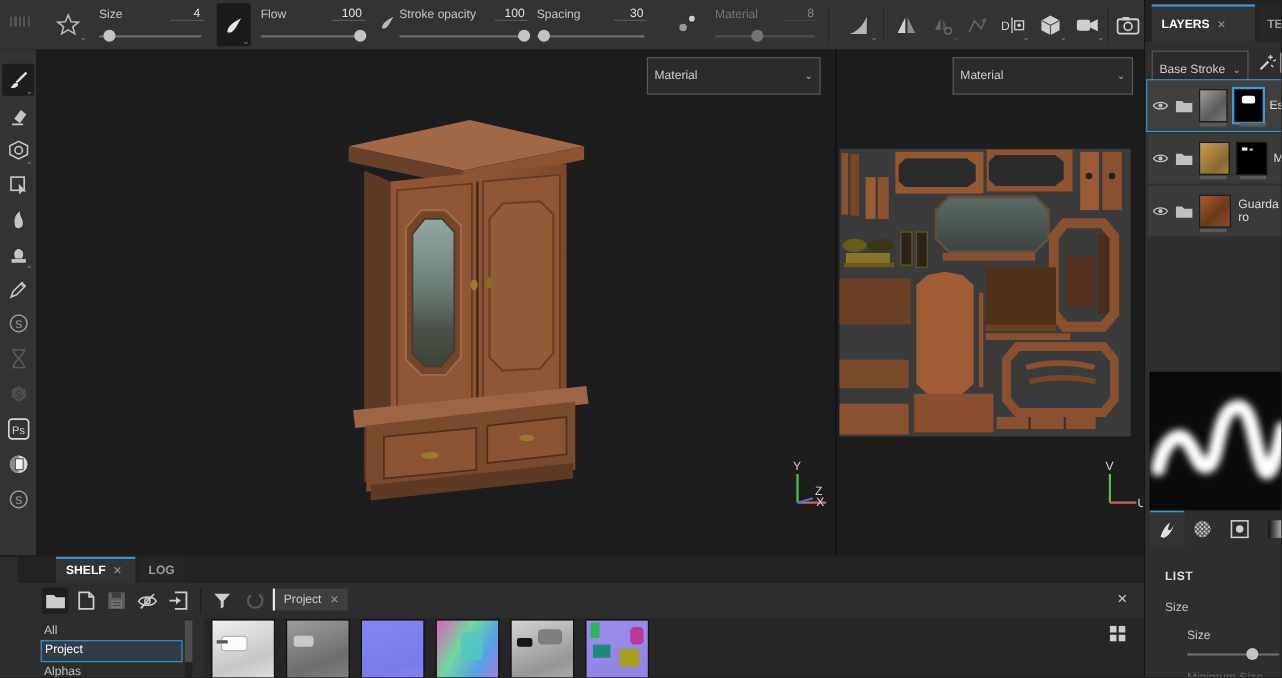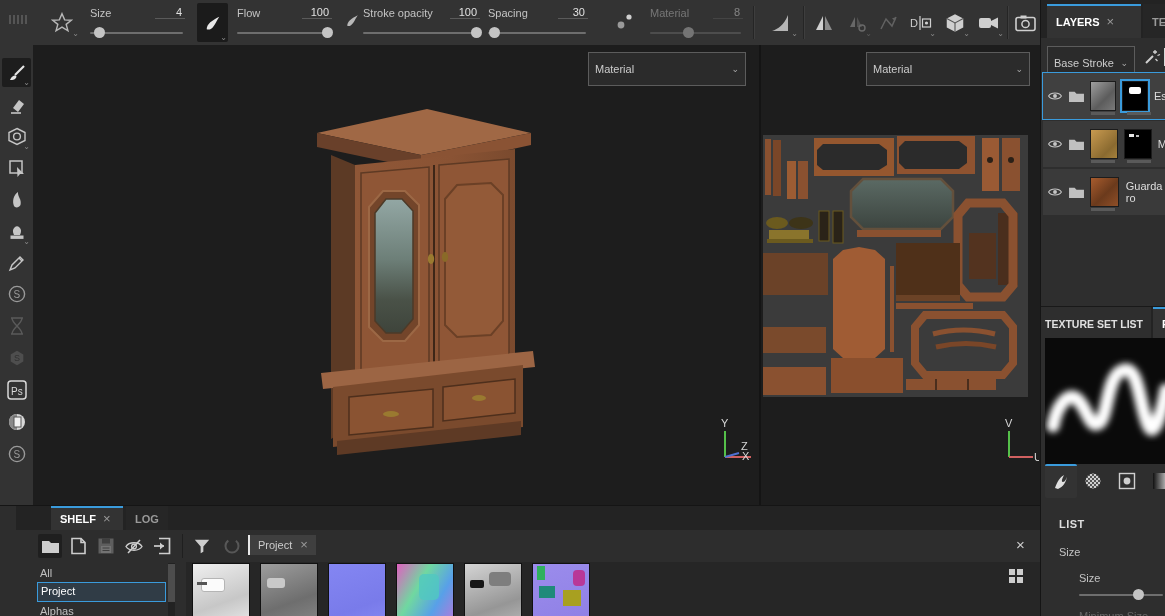--- a/index.html
+++ b/index.html
@@ -539,28 +539,20 @@
       <span class="ic" style="margin-left:5px">
         <svg width="17" height="14" viewBox="0 0 18 15">
             <path d="M1 3 h6 l2 2 h8 v9 h-16 z" fill="#c0c0c0"></path>
           </svg>
       </span>
       <div class="thumb32" style="margin-left:5px;background:linear-gradient(135deg,#a85c2e,#6b3a1c 55%,#8f4f28)"></div>
       <span style="margin-left:7px;color:#ddd">Guarda ro</span>
       <div class="minibar" style="left:48px;top:39px"></div>
     </div>
 
-    <div class="tabstrip" style="left:0;top:306px;width:125px;height:32px;border-top:1px solid #191919">
-      <div class="tab" style="left:0;width:110px;top:0;height:32px;padding:0 4px;background:#2e2e2e;color:#e0e0e0">
-        <span style="font-size:10.5px;white-space:nowrap">TEXTURE SET LIST</span>
-      </div>
-      <div class="tab active" style="left:112px;width:55px;top:0;height:32px">
-        <span>P</span>
-      </div>
-    </div>
 
     <div class="abs" style="left:4px;top:338px;width:121px;height:126px;background:#0a0a0a">
       <svg width="121" height="126" viewBox="0 0 121 126">
         <defs>
             <filter id="bblur" x="-20%" y="-20%" width="140%" height="140%">
               <feGaussianBlur stdDeviation="3.2"></feGaussianBlur>
             </filter>
           </defs>
         <path d="M8 88 C12 66 24 54 32 61 C42 70 44 88 52 86 C64 84 60 36 79 32 C94 29 94 66 103 87 C109 101 116 78 121 52" fill="none" stroke="#ffffff" stroke-width="13" stroke-linecap="round" filter="url(#bblur)"></path>
       </svg>

